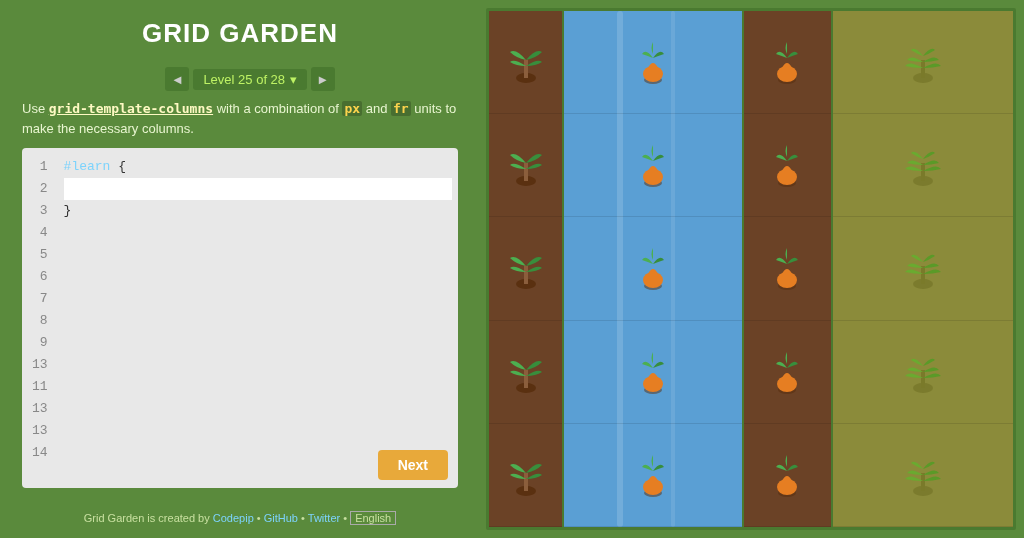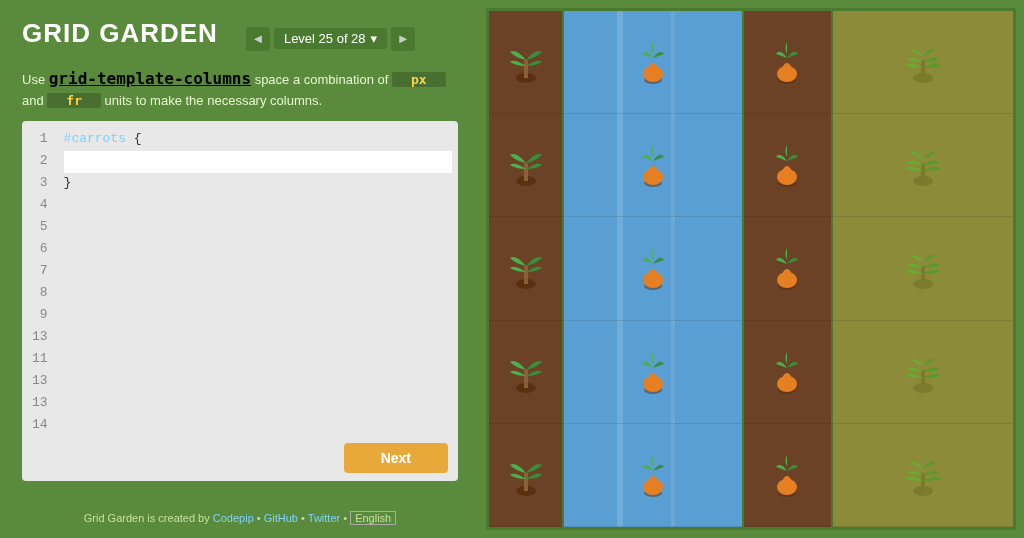--- a/index.html
+++ b/index.html
@@ -39,52 +39,52 @@
       cursor: pointer;
       display: flex;
       align-items: center;
       justify-content: center;
       font-size: 13px;
       border-radius: 3px;
     }
 
     .level-label {
       background: #4a7a30;
-      color: #ffffff;
+      color: #bef264;
       padding: 3px 10px;
       font-size: 13px;
       border-radius: 3px;
       cursor: pointer;
       display: flex;
       align-items: center;
       gap: 5px;
     }
 
     .description {
       color: #e8f5d0;
       font-size: 13px;
       line-height: 1.5;
       margin-bottom: 10px;
     }
 
     .description .highlight-blue {
-      color: #000000;
+      color: #fef9c3;
       text-decoration: underline;
       font-weight: bold;
       font-family: monospace;
-      font-size: 16px;
+      font-size: 13px;
     }
 
     .description .highlight-mono {
       font-family: monospace;
       font-size: 13px;
       font-weight: bold;
       color: #fcd34d;
       background: rgba(0,0,0,0.2);
-      padding: 0 19px;
+      padding: 0 2px;
       border-radius: 2px;
     }
 
     
     .code-editor {
       background: #e8e8e8;
       border-radius: 4px;
       flex: 1;
       display: flex;
       flex-direction: column;
@@ -150,32 +150,32 @@
       height: 100%;
     }
 
     .next-btn {
       position: absolute;
       bottom: 8px;
       right: 10px;
       background: #e8a93a;
       color: #fff;
       border: none;
-      padding: 7px 37px;
+      padding: 7px 20px;
       font-size: 14px;
       font-weight: bold;
       border-radius: 4px;
       cursor: pointer;
     }
 
     .footer {
       color: #c8e0a0;
       font-size: 11px;
       text-align: center;
-      margin-top: 22px;
+      margin-top: 15px;
       line-height: 1.7;
     }
 
     .footer a {
       color: #7dd3fc;
       text-decoration: none;
     }
 
     
     .right-panel {
@@ -266,41 +266,42 @@
       left: 60%;
     }
 
     
     .top-bar {
       display: flex;
       align-items: center;
       gap: 8px;
       margin-bottom: 8px;
       position: relative;
+      flex-direction: column;
     }
   </style>
 </head>
 <body>
 
 <div class="left-panel">
   <div class="top-bar">
     <h1 class="app-title">GRID GARDEN</h1>
     <div style="display:flex;align-items:center;gap:4px;margin-left:20px;">
       <button class="level-nav-btn">◄</button>
       <div class="level-label">
         <span>Level 25 of 28</span>
         <span>▾</span>
       </div>
       <button class="level-nav-btn">►</button>
     </div>
   </div>
 
 
   <p class="description">
-    <span>Use </span><span class="highlight-blue">grid-template-columns</span><span> space a combination of </span><span class="highlight-mono">px</span><span> and </span><span class="highlight-mono">fr</span><span> units to make the necessary columns.</span>
+    <span>Use </span><span class="highlight-blue">grid-template-columns</span><span> with a combination of </span><span class="highlight-mono">px</span><span> and </span><span class="highlight-mono">fr</span><span> units to make the necessary columns.</span>
   </p>
 
   <div class="code-editor">
     <div class="code-area">
       <div class="line-numbers">
         <div>1</div>
           <div>2</div>
           <div>3</div>
           <div>4</div>
           <div>5</div>
@@ -308,21 +309,21 @@
           <div>7</div>
           <div>8</div>
           <div>9</div>
           <div>13</div>
         <div>11</div>
           <div>13</div>
           <div>13</div>
           <div>14</div>
       </div>
       <div class="code-content">
-        <div class="code-line"><span style="color:#7dd3fc;">#carrots</span> {</div>
+        <div class="code-line"><span style="color:#7dd3fc;">#learn</span> {</div>
         <div class="code-input-line">
           <input type="text" style="padding-left: 4px;">
         </div>
         <div class="code-line">}</div>
         <div class="code-line"></div>
         <div class="code-line"></div>
         <div class="code-line"></div>
         <div class="code-line"></div>
         <div class="code-line"></div>
         <div class="code-line"></div>

